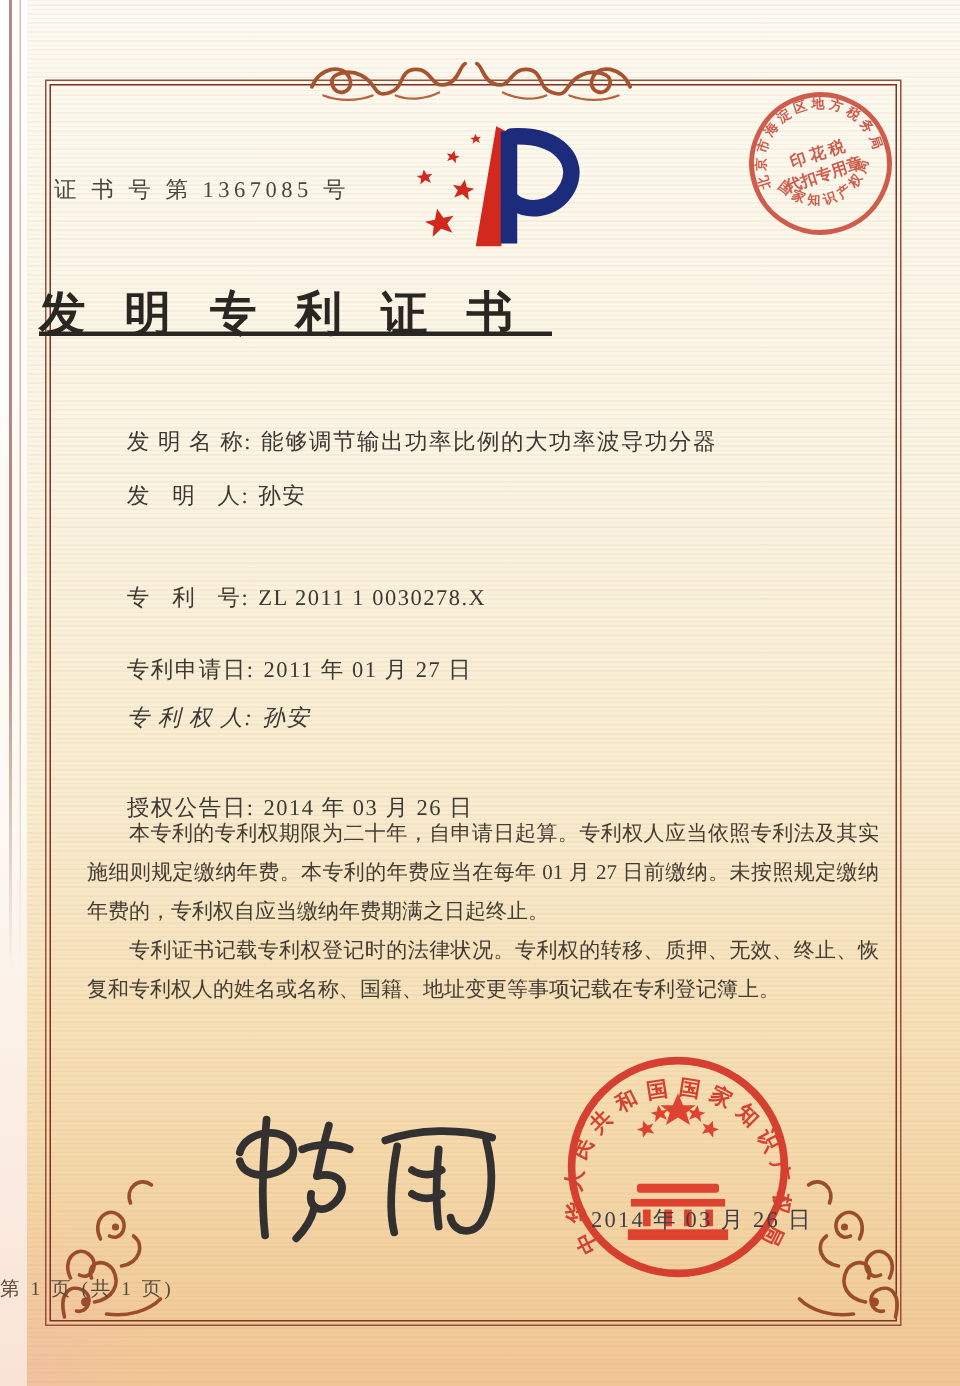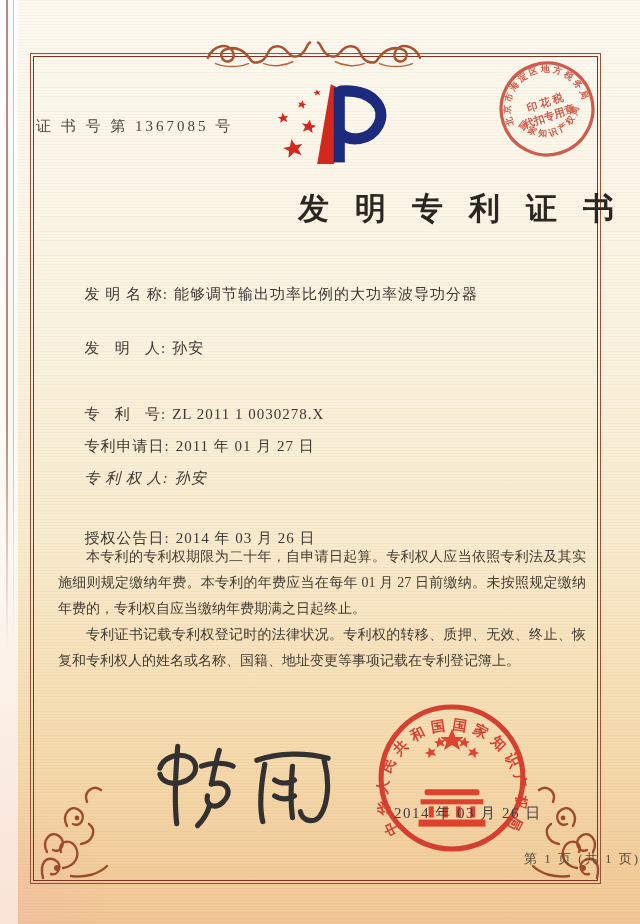--- a/index.html
+++ b/index.html
@@ -34,38 +34,38 @@
   .frame::before{
     content:'';position:absolute;inset:2px;border:1px solid #7c3323;
   }
   .ornament{position:absolute;pointer-events:none;}
   .cert-no{
     position:absolute;left:36px;top:92px;
     font-size:15px;letter-spacing:3px;color:#4a453f;margin-top:25px;
   }
   .logo{position:absolute;left:250px;top:74px;width:148px;height:102px;}
   .title{
-    position:absolute;left:0;top:188px;width:640px;text-align:right;
+    position:absolute;left:0;top:188px;width:640px;text-align:left;
     font-size:31px;font-weight:600;color:#2a2622;
-    letter-spacing:26px;margin-right:-26px;text-indent:26px;
+    letter-spacing:26px;margin-right:-26px;text-indent:26px;text-decoration:underline;
   }
   .fields{position:absolute;left:62px;top:268px;width:520px;}
   .field{margin-bottom:0;position:absolute;left:0;font-size:15px;color:#3c3833;white-space:pre;}
   .field .lab{letter-spacing:1px;}
   .field .val{margin-left:6px;letter-spacing:1px;}
-  .f0{top:0px;}  .f1{top:54px;text-align:right;} .f2{top:120px;} .f3{top:152px;} .f4{top:184px;font-style:italic;} .f5{top:244px;text-align:center;}
+  .f0{top:0px;}  .f1{top:36px;text-align:right;} .f2{top:104px;} .f3{top:152px;} .f4{top:184px;font-style:italic;} .f5{top:244px;text-align:center;}
   .paras{
     position:absolute;left:58px;top:544px;width:528px;
     font-size:14px;line-height:26px;color:#433c33;text-align:justify;
   }
   .paras p{margin:0;text-indent:2em;}
   .sig-block{position:absolute;left:92px;top:758px;font-size:17px;color:#2f2d2b;letter-spacing:4px;line-height:32px;}
   .signature{position:absolute;left:150px;top:740px;width:188px;height:92px;}
   .footer{
-    position:absolute;left:0;top:850px;width:640px;text-align:right;
+    position:absolute;left:0;top:850px;width:640px;text-align:left;
     font-size:13px;color:#5a4a3a;letter-spacing:2px;
   }
   .office-seal{position:absolute;left:376px;top:702px;width:152px;height:152px;opacity:.94;}
   .tax-seal{position:absolute;left:496px;top:58px;width:102px;height:102px;opacity:.88;}
   .seal-date{
     position:absolute;left:394px;top:804px;width:170px;
     font-size:15px;color:#3f3d47;letter-spacing:1.5px;font-weight:500;
     font-family:"Liberation Serif",serif;
   }
 </style>

